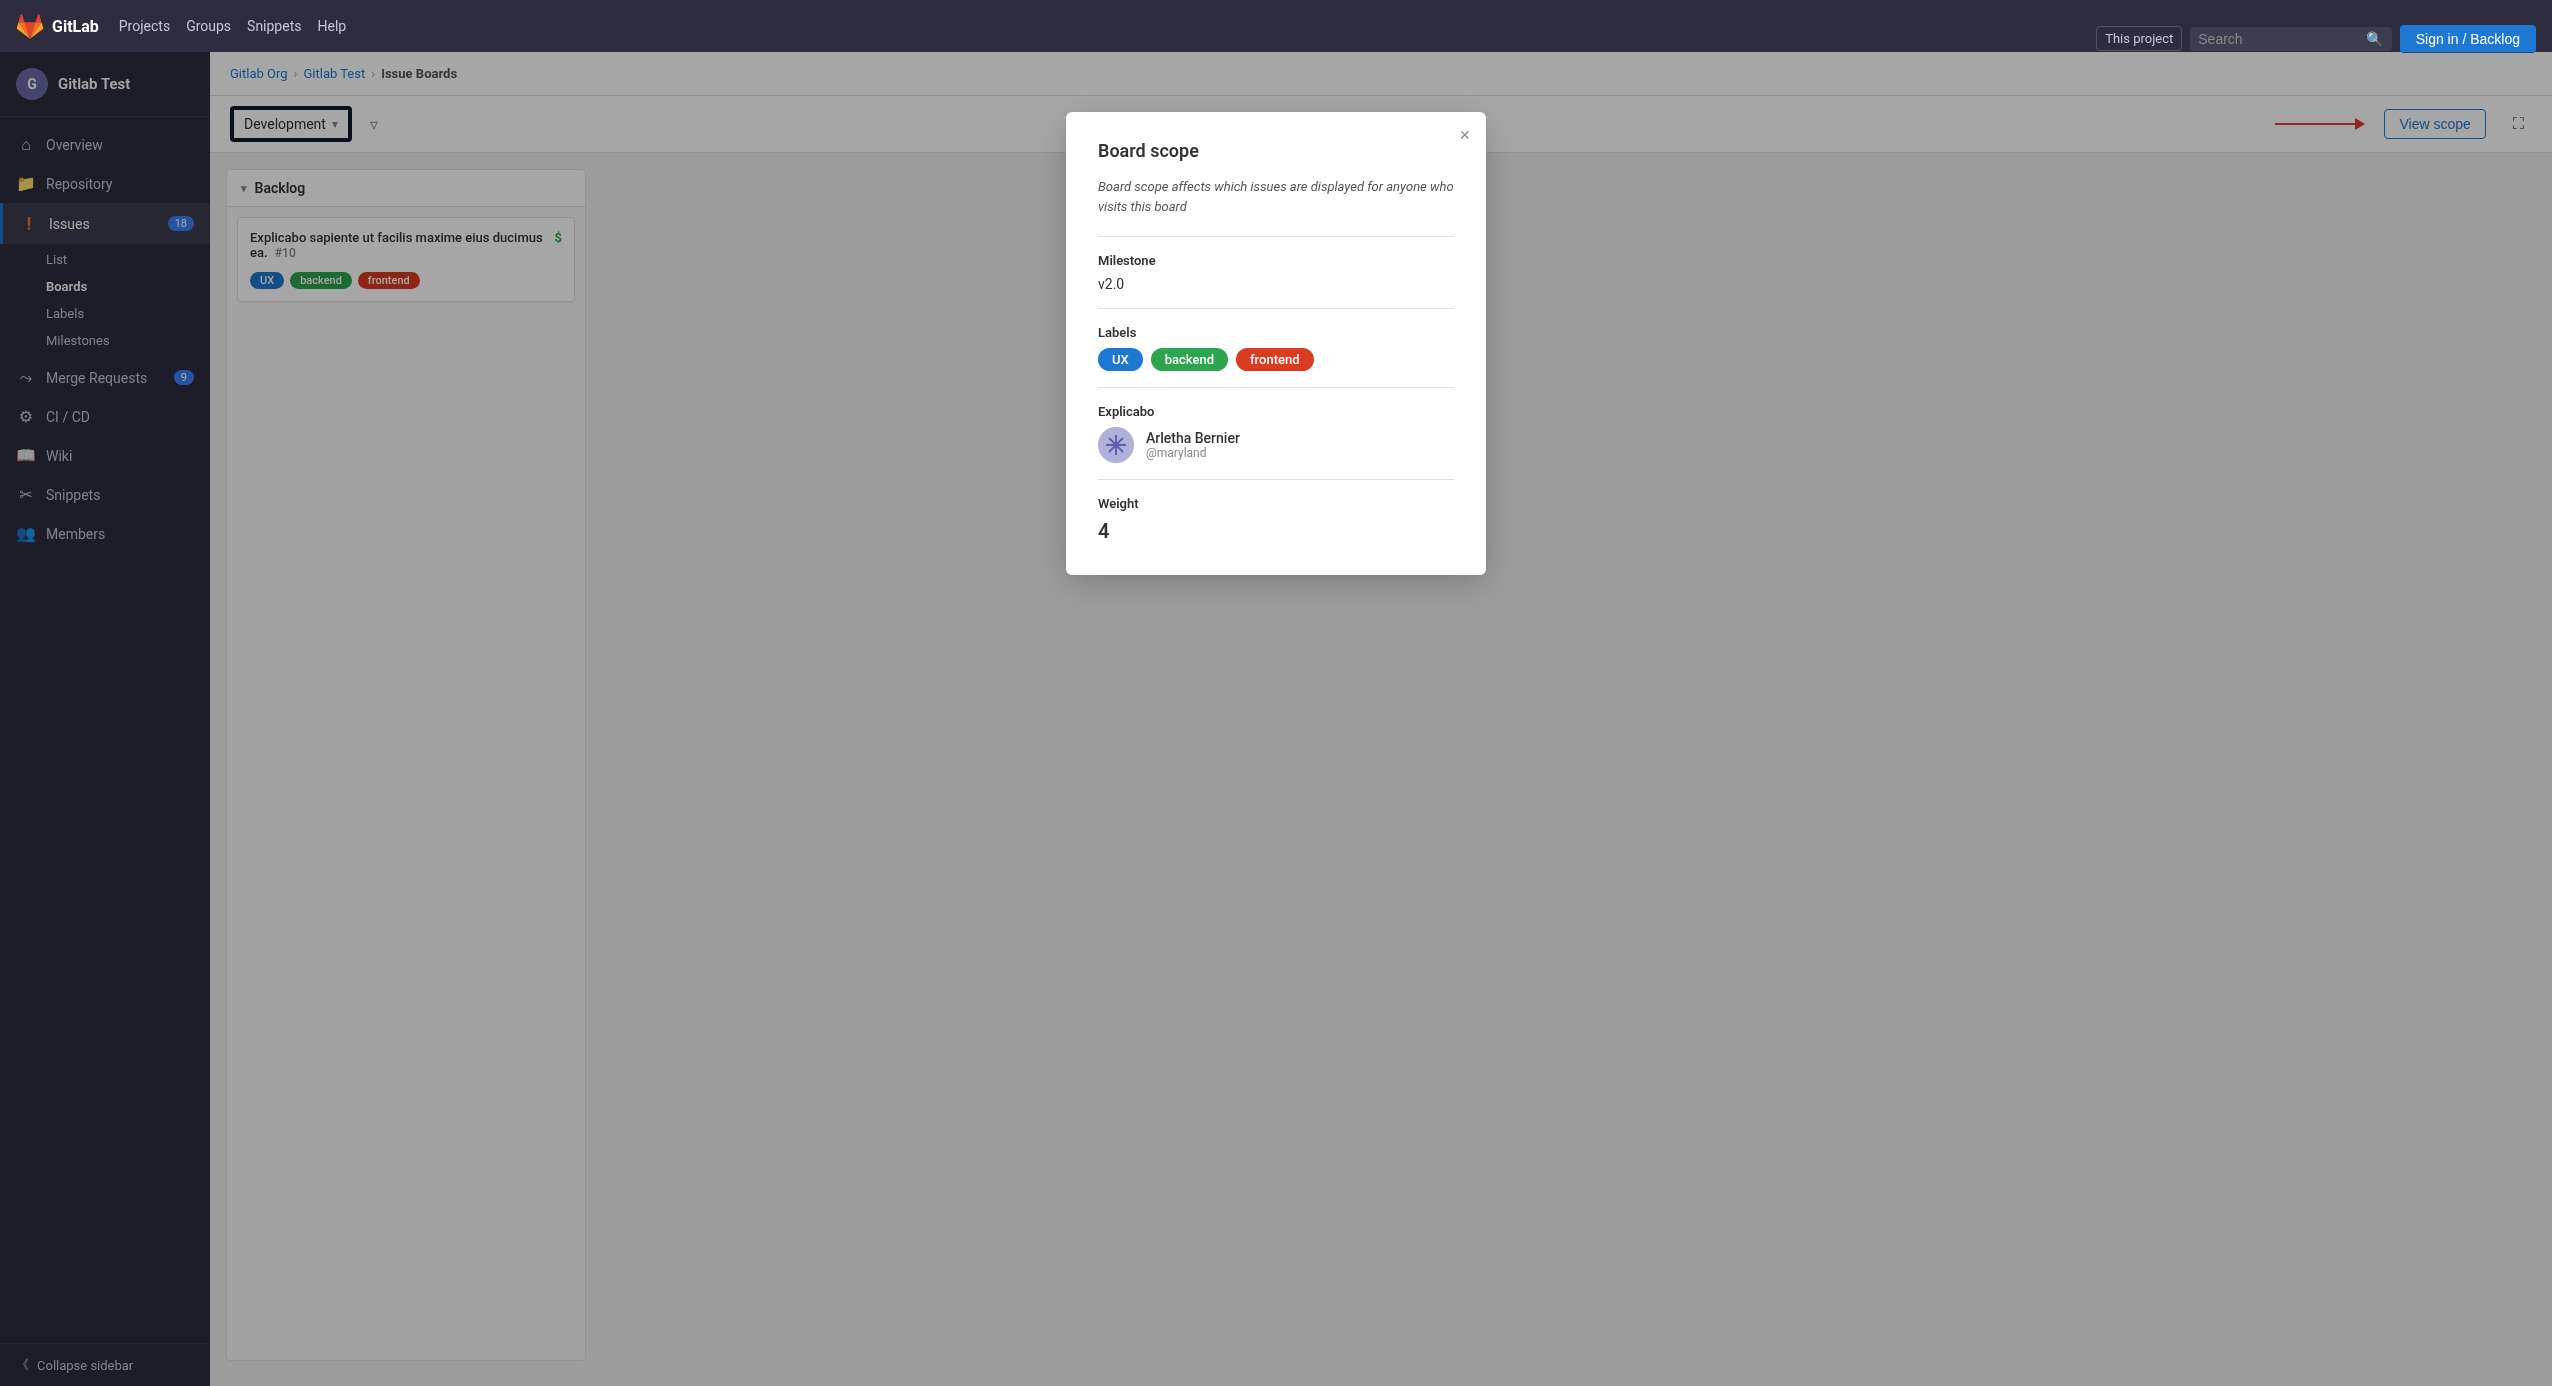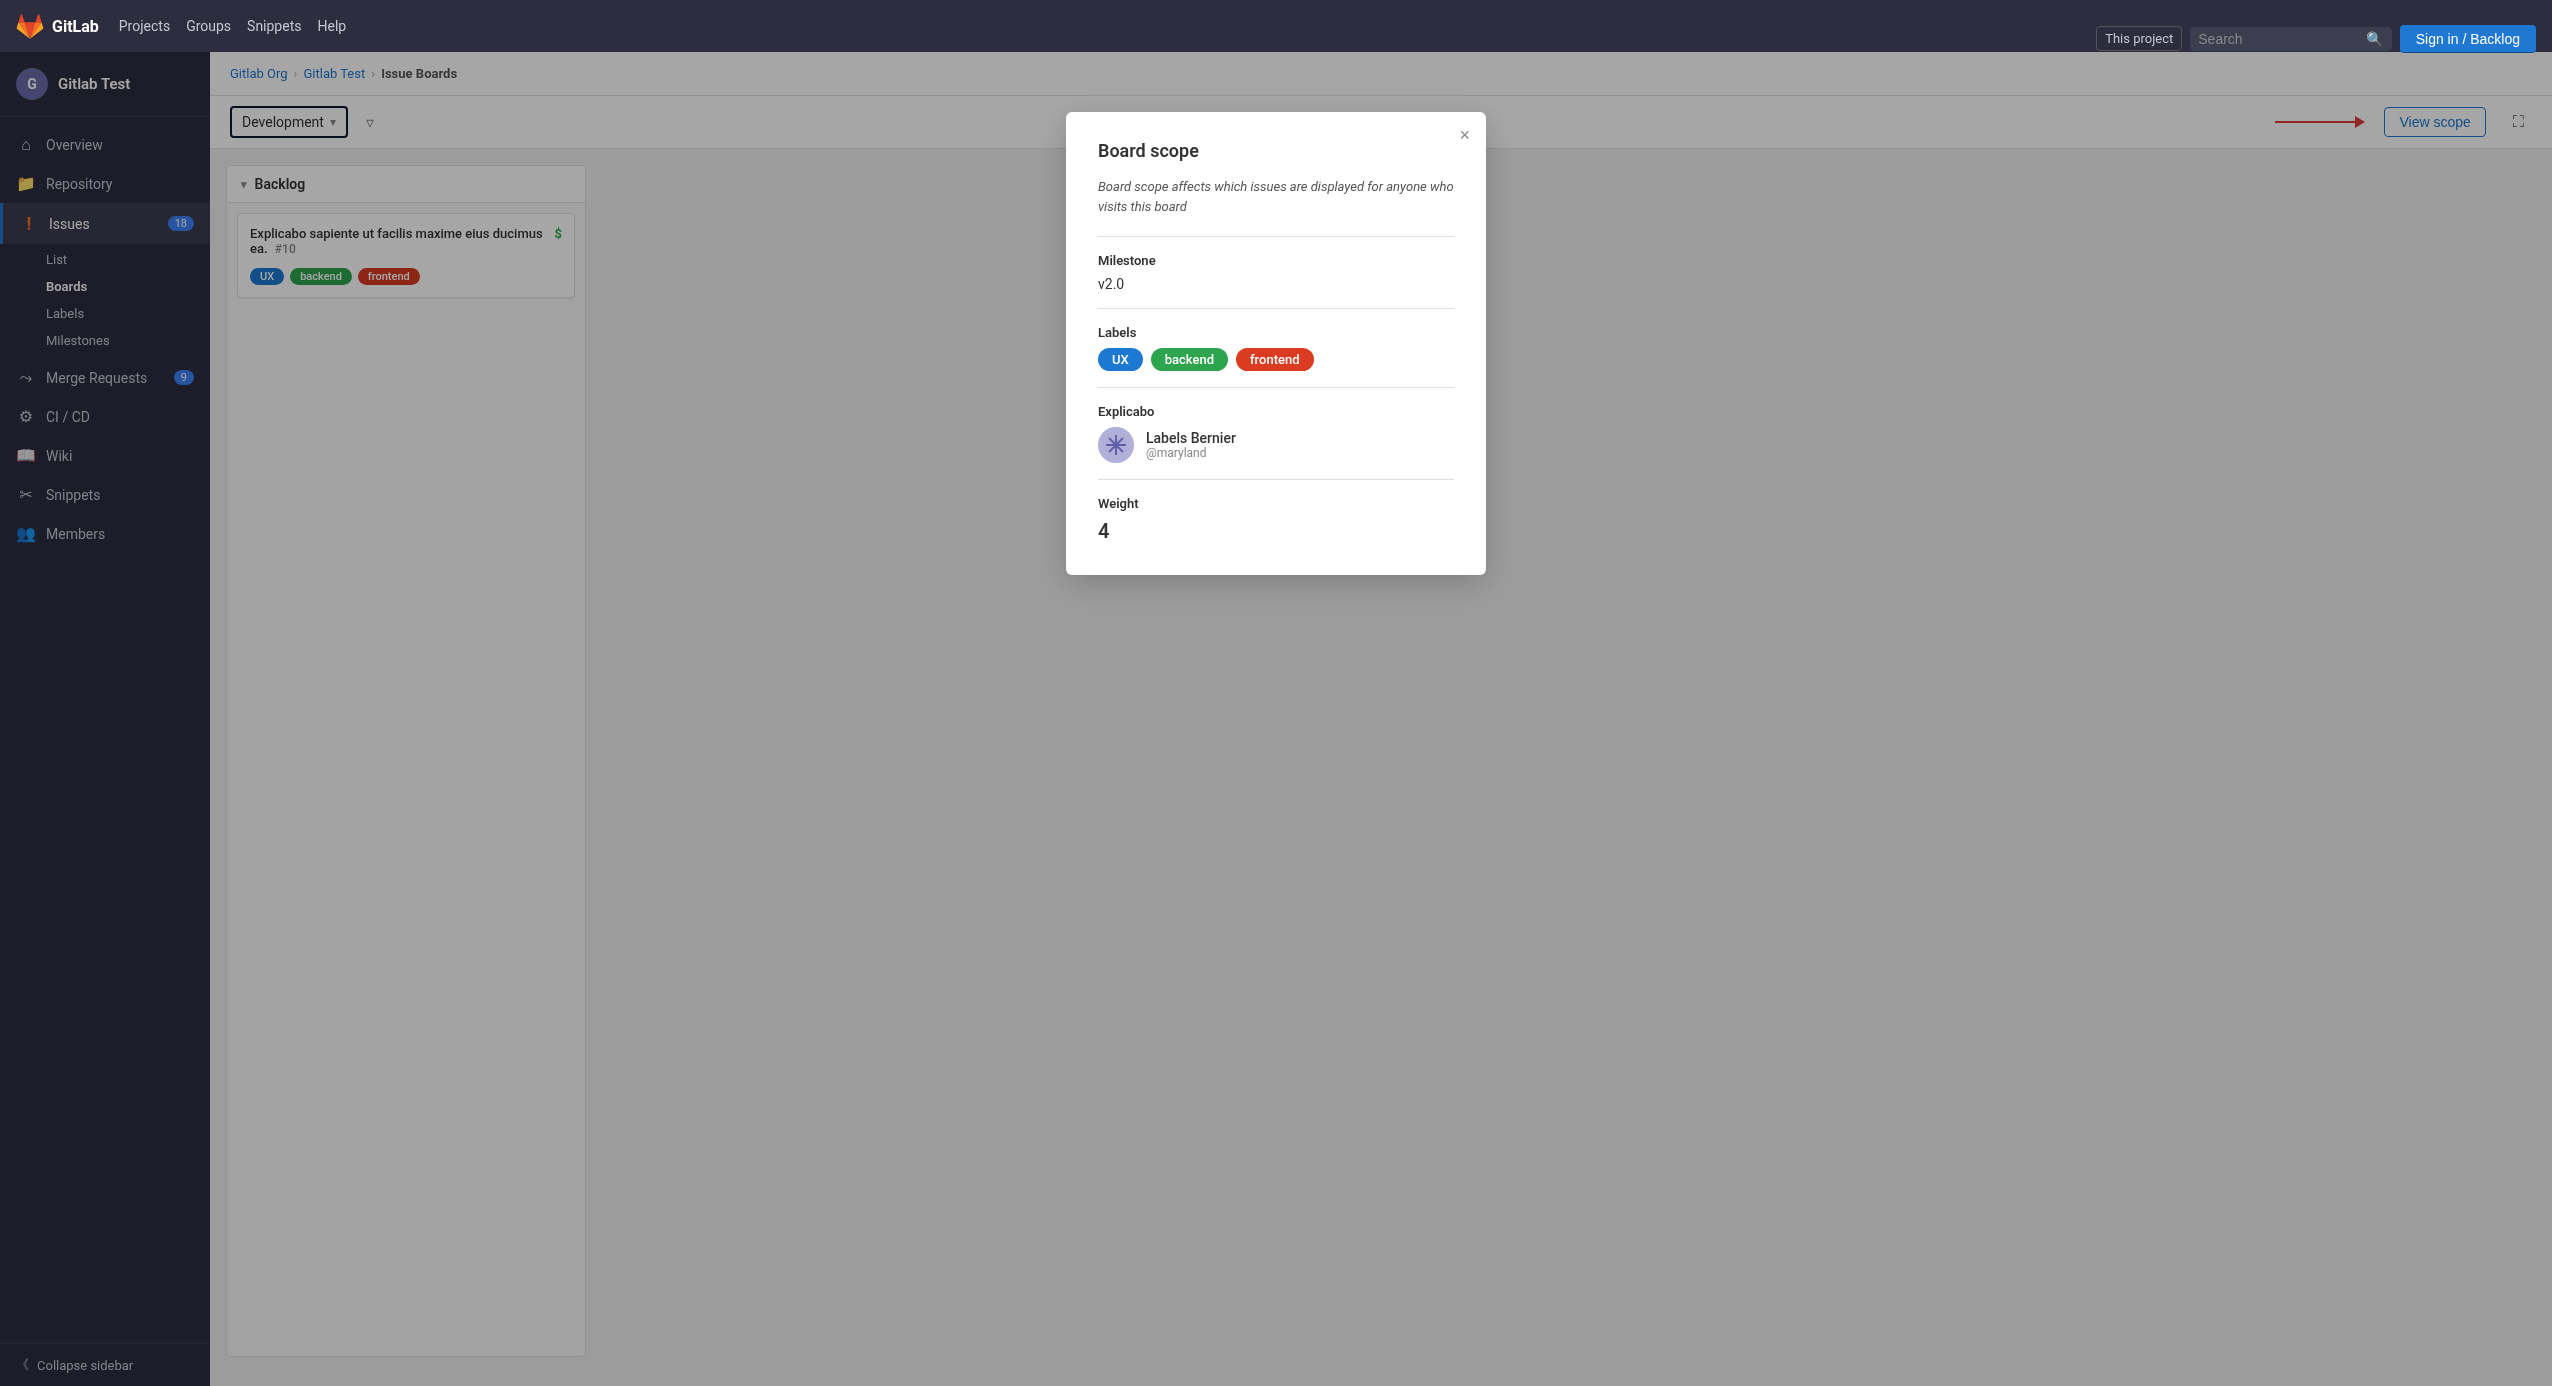--- a/index.html
+++ b/index.html
@@ -205,21 +205,21 @@
       padding: 10px 20px;
       display: flex;
       align-items: center;
       gap: 10px;
       border-bottom: 1px solid #e0e0e0;
     }
     .board-dropdown {
       display: flex;
       align-items: center;
       gap: 6px;
-      border: 2px solid #0f172a;
+      border: 4px solid #0f172a;
       border-radius: 4px;
       padding: 6px 10px;
       background: white;
       cursor: pointer;
       font-size: 14px;
     }
     .board-dropdown .chevron { color: #888; font-size: 12px; }
     .filter-icon-btn {
       border: none;
       background: none;
@@ -599,21 +599,21 @@
             <svg viewBox="0 0 36 36" xmlns="http://www.w3.org/2000/svg">
               <rect width="36" height="36" rx="18" fill="#b0b0d8"></rect>
 
               <line x1="18" y1="8" x2="18" y2="28" stroke="#6060aa" stroke-width="2"></line>
               <line x1="8" y1="18" x2="28" y2="18" stroke="#6060aa" stroke-width="2"></line>
               <line x1="11" y1="11" x2="25" y2="25" stroke="#6060aa" stroke-width="2"></line>
               <line x1="25" y1="11" x2="11" y2="25" stroke="#6060aa" stroke-width="2"></line>
             </svg>
           </div>
           <div>
-            <div class="assignee-name">Labels Bernier</div>
+            <div class="assignee-name">Arletha Bernier</div>
             <div class="assignee-handle">@maryland</div>
           </div>
         </div>
 
         <hr class="modal-divider">
 
         <div class="modal-field-label">Weight</div>
         <div class="weight-value">4</div>
       </div>
     </div>

